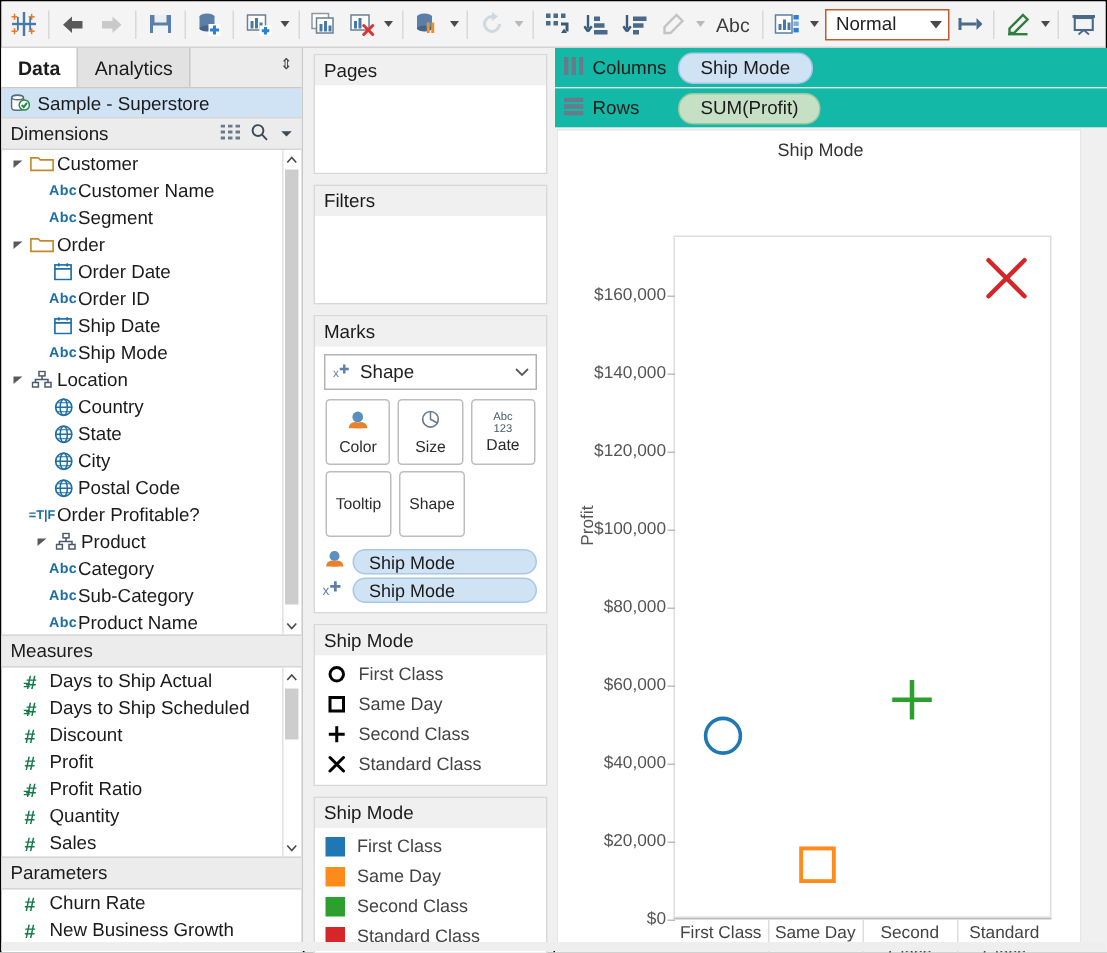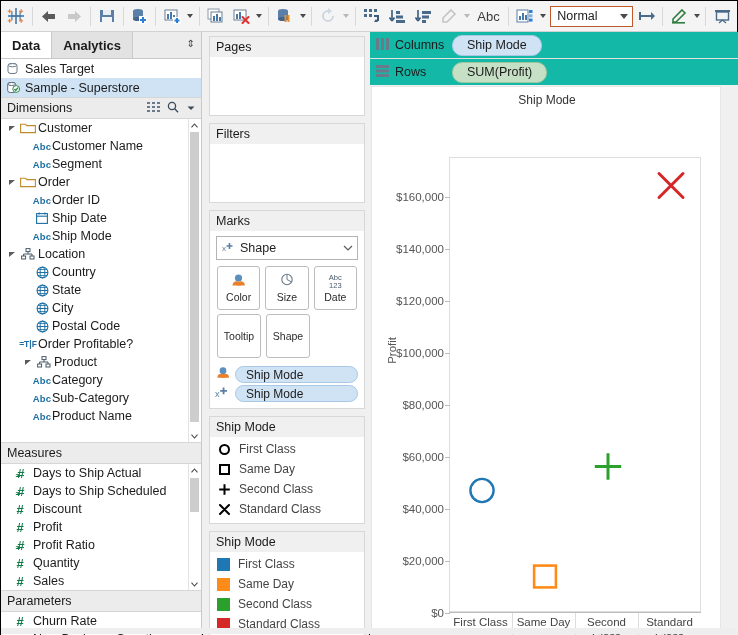--- a/index.html
+++ b/index.html
@@ -21,21 +21,21 @@
   .tbcaret.dim i{border-top-color:#b9b9b9;}
   .sep{width:1px;height:19px;background:#d8d8d8;margin:0 3px;}
   .abctxt{font-size:13px;color:#3c3c3c;padding:0 5px;}
   .selbox{width:84px;height:21px;border:1px solid #c05a2a;background:#fff;display:flex;align-items:center;
           justify-content:space-between;padding:0 4px 0 6px;box-sizing:border-box;font-size:12.5px;color:#222;margin-left:2px;}
   .selbox .cv{width:0;height:0;border-left:4px solid transparent;border-right:4px solid transparent;border-top:5px solid #4a4a4a;}
 
   
   .leftpane{position:absolute;left:0;top:31px;width:201px;height:603px;background:#fff;border-right:1px solid #c9c9c9;box-sizing:border-box;}
   .tabrow{height:26px;display:flex;align-items:stretch;background:#ececec;border-bottom:1px solid #c9c9c9;position:relative;}
-  .tab{display:flex;align-items:center;padding:0 11px;font-size:13px;color:#1b1b1b;font-weight:bold;}
+  .tab{display:flex;align-items:center;padding:0 11px;font-size:13px;color:#1b1b1b;}
   .tab.active{background:#fff;font-weight:bold;border-right:1px solid #c9c9c9;}
   .tab.inactive{background:#e2e2e2;border-right:1px solid #c9c9c9;}
   .tabspin{position:absolute;right:6px;top:7px;font-size:10px;color:#444;line-height:10px;}
   .dsrow{height:19px;display:flex;align-items:center;padding-left:6px;font-size:12.5px;color:#1b1b1b;}
   .dsrow.sel{background:#cfe3f5;}
   .dsrow .ic{width:18px;display:flex;align-items:center;justify-content:flex-start;}
   .secthead{height:20px;background:#ececec;border-top:1px solid #d6d6d6;border-bottom:1px solid #d6d6d6;
             display:flex;align-items:center;padding-left:6px;font-size:12.5px;color:#1b1b1b;position:relative;}
   .secthead .tools{position:absolute;right:5px;top:3px;display:flex;gap:7px;align-items:center;}
   .fieldlist{position:relative;overflow:hidden;}
@@ -298,29 +298,20 @@
     <div class="tabrow">
       <div class="tab active">
         <span>Data</span>
       </div>
       <div class="tab inactive">
         <span>Analytics</span>
       </div>
       <div class="tabspin">⇕</div>
     </div>
 
-    <div class="dsrow">
-      <span class="ic">
-        <svg width="11" height="13" viewBox="0 0 11 13">
-            <rect x="1" y="1.5" width="9" height="10" rx="3" ry="2.2" fill="#fff" stroke="#6b7a89"></rect>
-            <ellipse cx="5.5" cy="3.2" rx="4.2" ry="1.6" fill="#fff" stroke="#6b7a89"></ellipse>
-          </svg>
-      </span>
-      <span>Sales Target</span>
-    </div>
     <div class="dsrow sel">
       <span class="ic">
         <svg width="14" height="13" viewBox="0 0 14 13">
             <rect x="0.7" y="1.5" width="8" height="10" rx="2.6" ry="2" fill="#fff" stroke="#5a6b7a"></rect>
             <ellipse cx="4.7" cy="3" rx="3.8" ry="1.5" fill="#fff" stroke="#5a6b7a"></ellipse>
             <circle cx="9.2" cy="8" r="3.4" fill="#fff" stroke="#2a8a4a"></circle>
             <path d="M7.5 8 L8.8 9.4 L11 6.6" stroke="#2a8a4a" stroke-width="1.4" fill="none"></path>
           </svg>
       </span>
       <span>Sample - Superstore</span>
@@ -390,20 +381,32 @@
             <svg width="8" height="8" viewBox="0 0 8 8">
               <path d="M1 2 L7 2 L1 7 Z" fill="#5a5a5a"></path>
             </svg>
           </span>
           <span class="gi">
             <svg width="16" height="12" viewBox="0 0 16 12">
               <path d="M0.6 2.2 L5.5 2.2 L6.8 3.6 L15.4 3.6 L15.4 10.6 L0.6 10.6 Z" fill="none" stroke="#c08a2a" stroke-width="1.1"></path>
             </svg>
           </span>
           <span>Order</span>
+        </div>
+        <div class="frow" style="padding-left:18px;">
+          <span class="tri"></span>
+          <span class="gi">
+            <svg width="12" height="12" viewBox="0 0 12 12">
+              <rect x="0.6" y="1.6" width="10.8" height="9.8" fill="none" stroke="#1c6ea4" stroke-width="1.1"></rect>
+              <line x1="0.6" y1="4.2" x2="11.4" y2="4.2" stroke="#1c6ea4" stroke-width="1.1"></line>
+              <line x1="3.2" y1="0.5" x2="3.2" y2="2.6" stroke="#1c6ea4" stroke-width="1.1"></line>
+              <line x1="8.8" y1="0.5" x2="8.8" y2="2.6" stroke="#1c6ea4" stroke-width="1.1"></line>
+            </svg>
+          </span>
+          <span>Order Date</span>
         </div>
         <div class="frow" style="padding-left:18px;">
           <span class="tri"></span>
           <span class="gi">
             <span class="abc">Abc</span>
           </span>
           <span>Order ID</span>
         </div>
         <div class="frow" style="padding-left:18px;">
           <span class="tri"></span>

